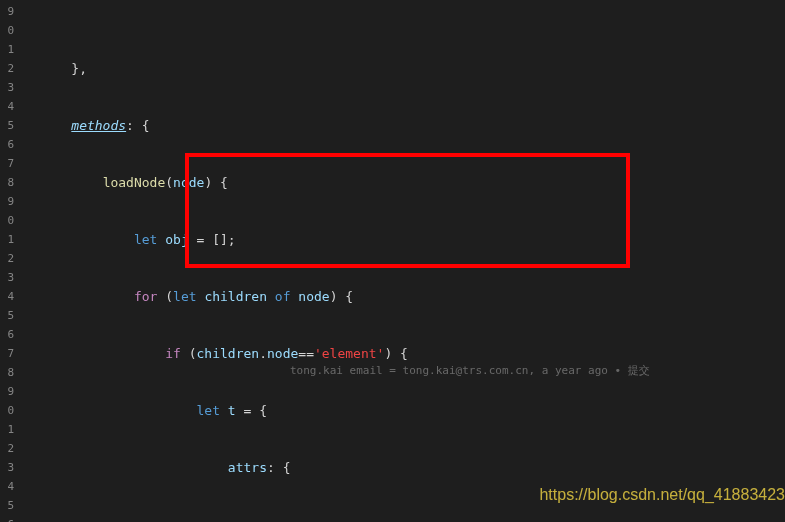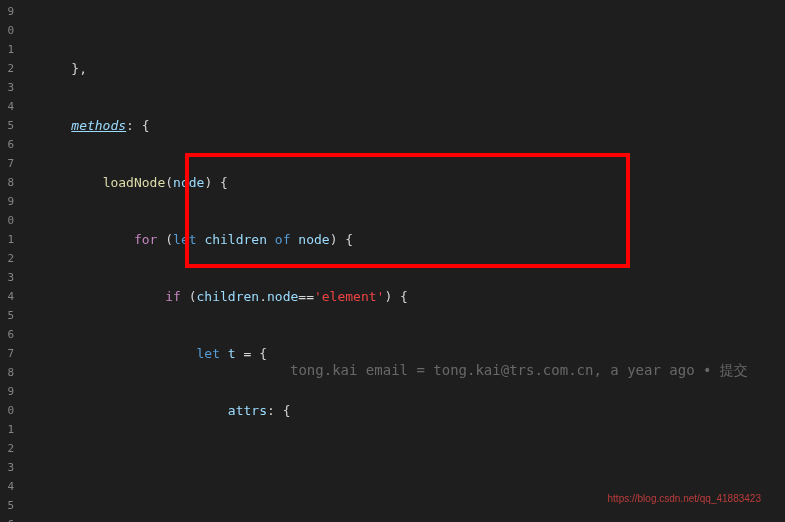--- a/index.html
+++ b/index.html
@@ -54,29 +54,29 @@
       width: 445px;
       height: 115px;
       pointer-events: none;
       z-index: 10;
     }
     .codelens {
       position: absolute;
       left: 268px;
       top: 361px;
       color: #999;
-      font-size: 14px;
+      font-size: 11px;
       opacity: 0.6;
     }
     .watermark {
       position: absolute;
       bottom: 18px;
-      right: 24px;
-      color: #ef4444;
-      font-size: 10px;
+      right: 0;
+      color: #fde047;
+      font-size: 16px;
       font-family: Arial, sans-serif;
       opacity: 0.75;
     }
     .gutter-line { height: 19px; }
   </style>
 </head>
 <body>
 
 <div class="editor">
   <div class="gutter">
@@ -107,20 +107,21 @@
       <div class="gutter-line">3</div>
       <div class="gutter-line">4</div>
       <div class="gutter-line">5</div>
       <div class="gutter-line">6</div>
     </div>
   <div class="code">
     <div class="red-box"></div>
     <div class="line">    <span class="punc">},</span></div>
     <div class="line">    <span class="prop underline">methods</span><span class="punc">: {</span></div>
     <div class="line">        <span class="fn">loadNode</span><span class="punc">(</span><span class="var">node</span><span class="punc">) {</span></div>
+    <div class="line">            <span class="kw">let </span><span class="var">obj</span><span class="punc"> = [];</span></div>
     <div class="line">            <span class="ctrl">for </span><span class="punc">(</span><span class="kw">let </span><span class="var">children</span><span class="kw"> of </span><span class="var">node</span><span class="punc">) {</span></div>
     <div class="line">                <span class="ctrl">if </span><span class="punc">(</span><span class="var">children</span><span class="punc">.</span><span class="var">node</span><span class="op">==</span><span class="str">'element'</span><span class="punc">) {</span></div>
     <div class="line">                    <span class="kw">let </span><span class="var">t</span><span class="punc"> = {</span></div>
     <div class="line">                        <span class="prop">attrs</span><span class="punc">: {</span></div>
     
     
     
     
     
     

